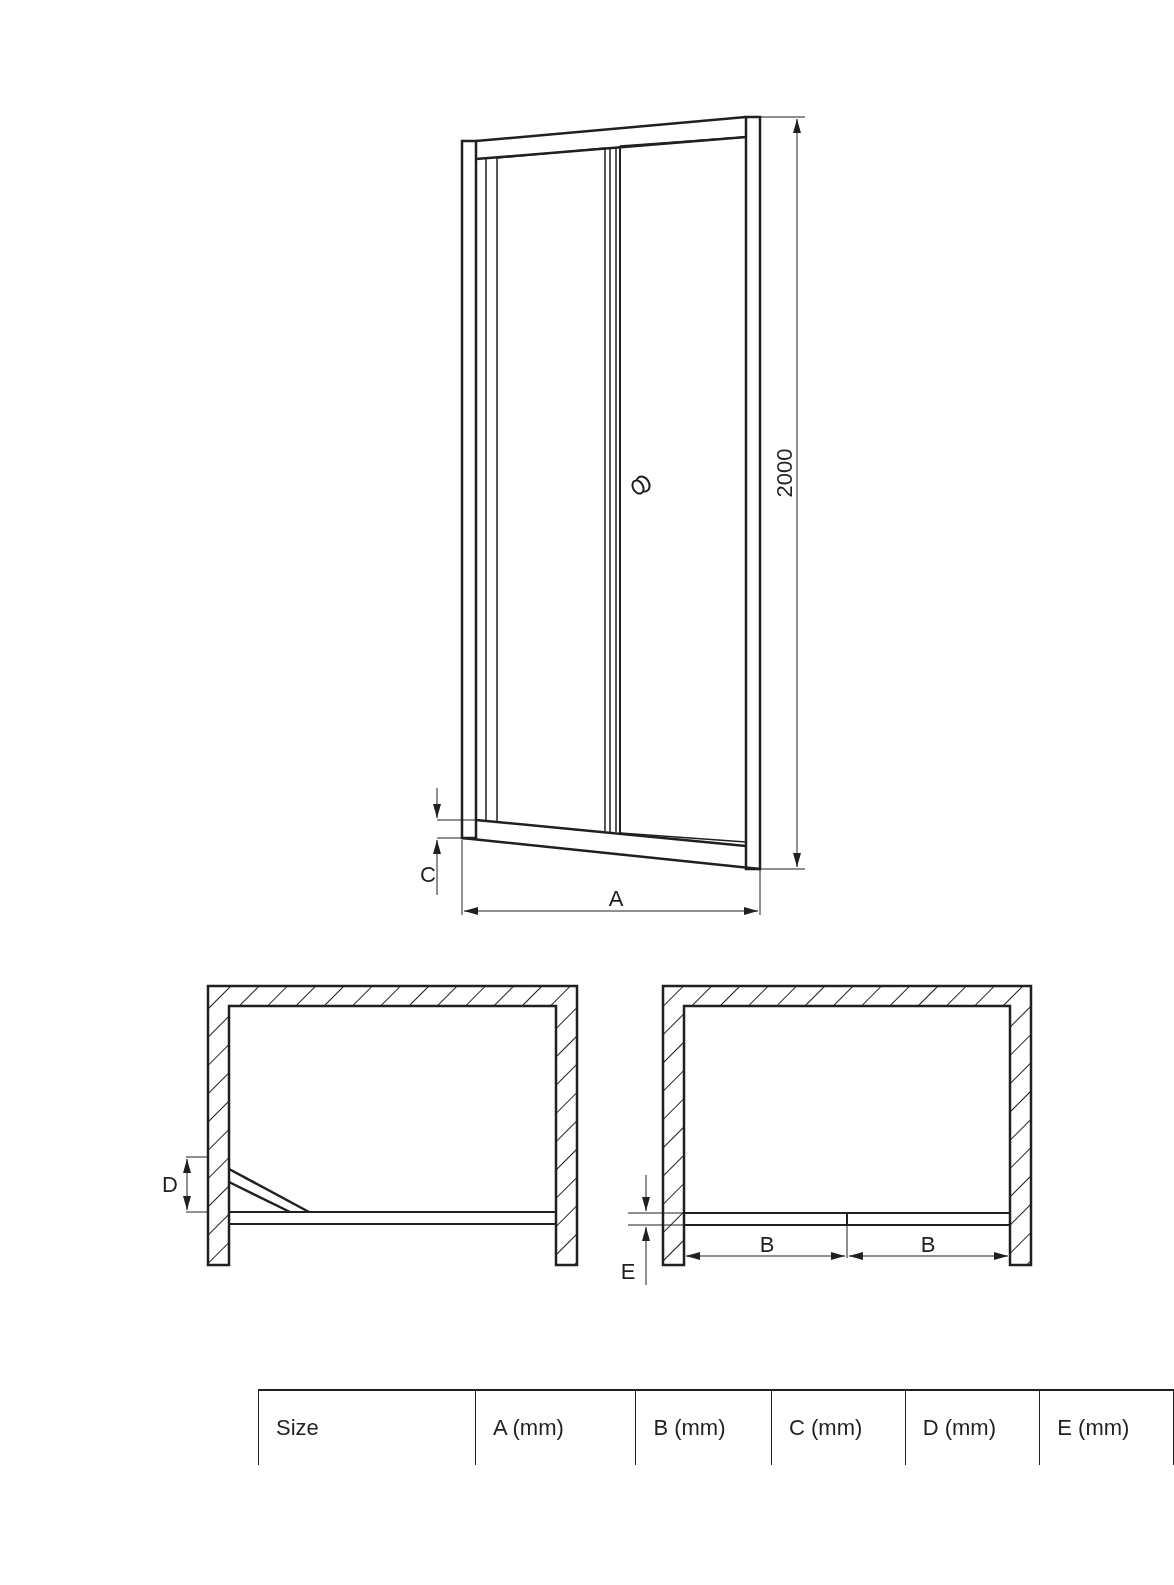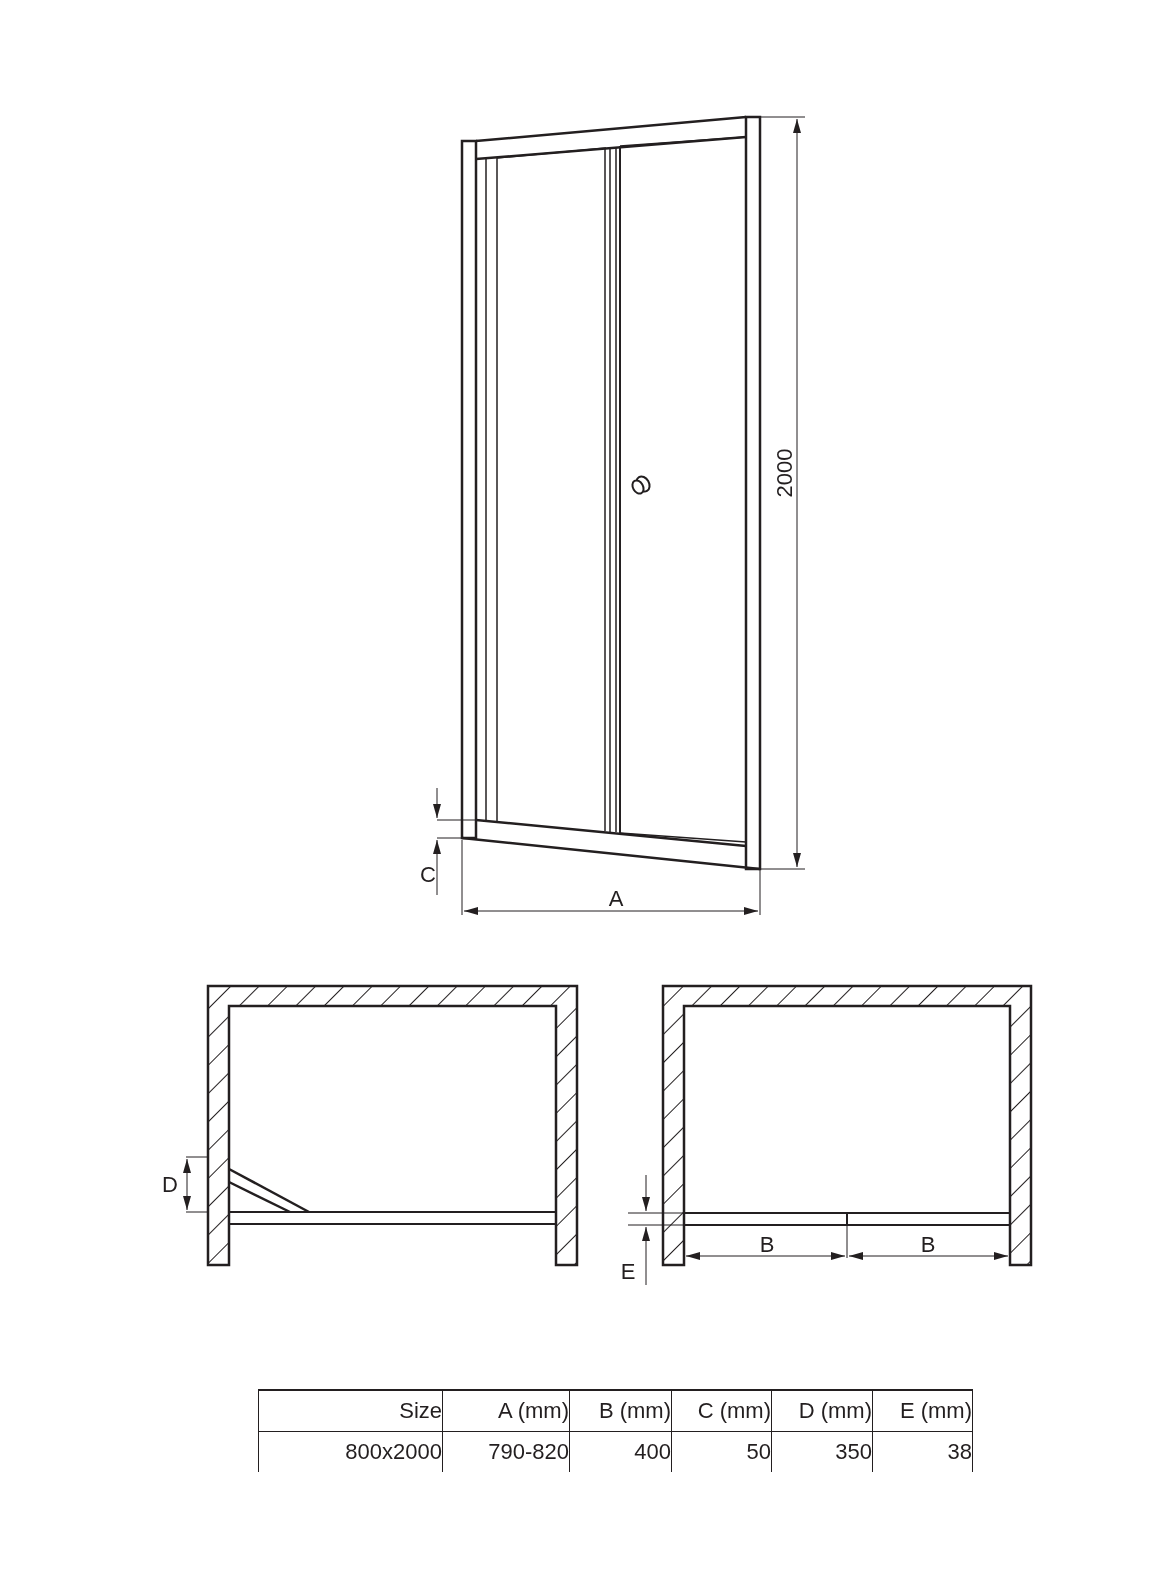--- a/index.html
+++ b/index.html
@@ -2,21 +2,21 @@
 <html><head>
 <meta charset="utf-8">
 <style>
   html, body { margin:0; padding:0; background:#ffffff; }
   body { width:1174px; height:1585px; position:relative; overflow:hidden;
          font-family:"Liberation Sans", sans-serif; color:#231f20; }
   svg { position:absolute; left:0; top:0; }
   .lbl { font-family:"Liberation Sans", sans-serif; font-size:22px; fill:#231f20; }
   table.spec { position:absolute; left:258px; top:1389px; border-collapse:collapse;
                font-family:"Liberation Sans", sans-serif; font-size:22px; color:#231f20; }
-  table.spec td { border:1.5px solid #231f20; text-align:right; height:40px; padding:0; }
+  table.spec td { border:1.5px solid #231f20; text-align:left; height:40px; padding:17px; }
   table.spec tr:first-child td { border-top:2px solid #231f20; }
   table.spec tr:last-child td { border-bottom:none; }
 </style>
 </head>
 <body>
 
 <svg width="1174" height="1380" viewBox="0 0 1174 1380" xmlns="http://www.w3.org/2000/svg">
   <defs>
     <pattern id="hatch" patternUnits="userSpaceOnUse" width="20" height="20" patternTransform="rotate(45)">
       <line x1="0" y1="0" x2="0" y2="20" stroke="#231f20" stroke-width="2"></line>
@@ -126,22 +126,14 @@
 <table class="spec">
   <tbody>
       <tr>
     <td style="width:183px">Size</td>
     <td style="width:126px">A (mm)</td>
     <td style="width:101px">B (mm)</td>
     <td style="width:99px">C (mm)</td>
     <td style="width:100px">D (mm)</td>
     <td style="width:99px">E (mm)</td>
   </tr>
-  <tr>
-    <td>800x2000</td>
-    <td>790-820</td>
-    <td>400</td>
-    <td>50</td>
-    <td>350</td>
-    <td>38</td>
-  </tr>
 </tbody>
   </table>
 
 </body></html>

